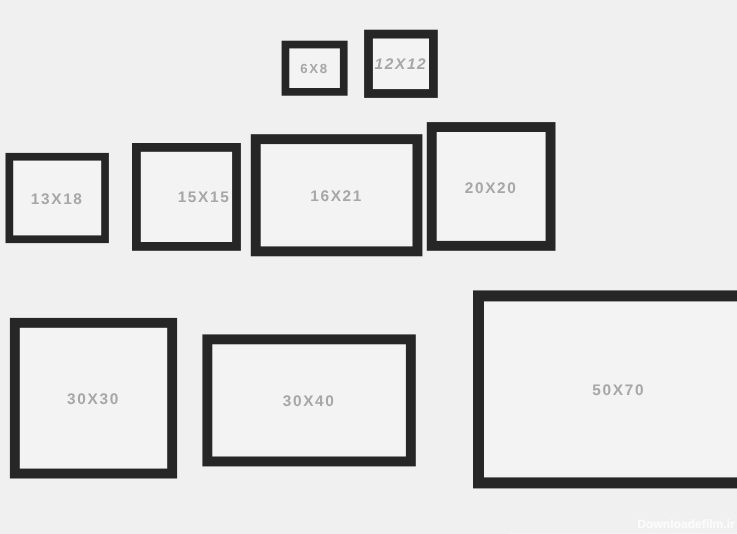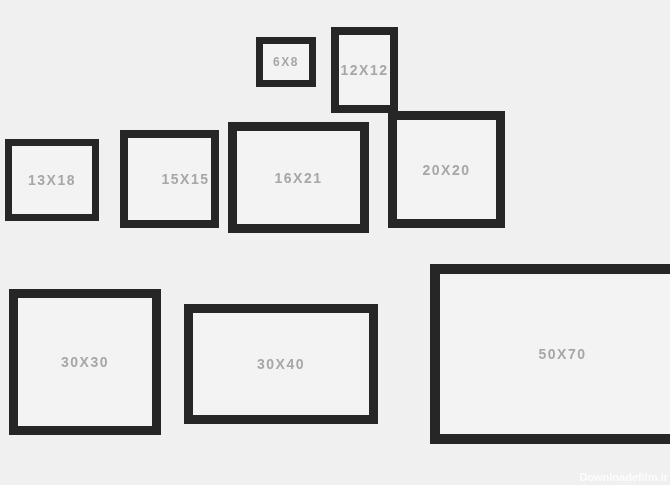--- a/index.html
+++ b/index.html
@@ -28,24 +28,24 @@
     color: var(--label-color, #a7a7a7);
     font-weight: bold;
     font-size: 14px;
     letter-spacing: 1.5px;
     user-select: none;
     white-space: nowrap;
   }
   
   .f-6x8   { left:256px; top:37px;  width:60px;  height:50px;  border-width:7px;  }
   .f-6x8 .label { font-size: 12px; }
-  .f-12x12 { left:331px; top:27px;  width:67px;  height:86px;  border-width:8px;  }
+  .f-12x12 { left:331px; top:27px;  width:67px;  height:62px;  border-width:8px;font-style:italic;  }
   .f-13x18 { left:5px;   top:139px; width:94px; height:82px;  border-width:7px;  }
   .f-15x15 { left:120px; top:130px; width:99px;  height:98px;  border-width:8px;padding-left:32px;  }
-  .f-16x21 { left:228px; top:122px; width:141px; height:111px; border-width:9px;  }
+  .f-16x21 { left:228px; top:122px; width:156px; height:111px; border-width:9px;  }
   .f-20x20 { left:388px; top:111px; width:117px; height:117px; border-width:9px;  }
   .f-20x25 { left:516px; top:122px; width:149px; height:115px; border-width:9px;  }
   .f-30x30 { left:9px;   top:289px; width:152px; height:146px; border-width:9px;justify-content:center;  }
   .f-30x40 { left:184px; top:288px; width:194px; height:120px; border-width:9px;margin-top:16px;  }
   .f-50x70 { left:398px; top:264px; width:265px; height:180px; border-width:10px;margin-left:32px; }
   .watermark {
     position: absolute;
     right: 2px;
     bottom: 2px;
     color: var(--watermark-color, #ffffff);

